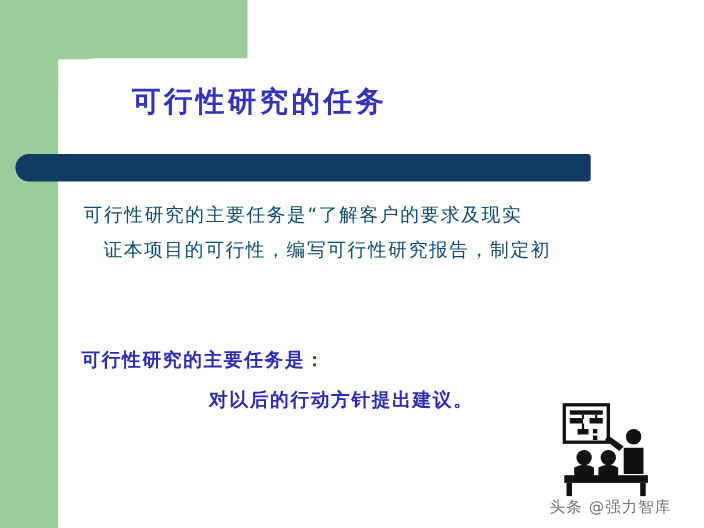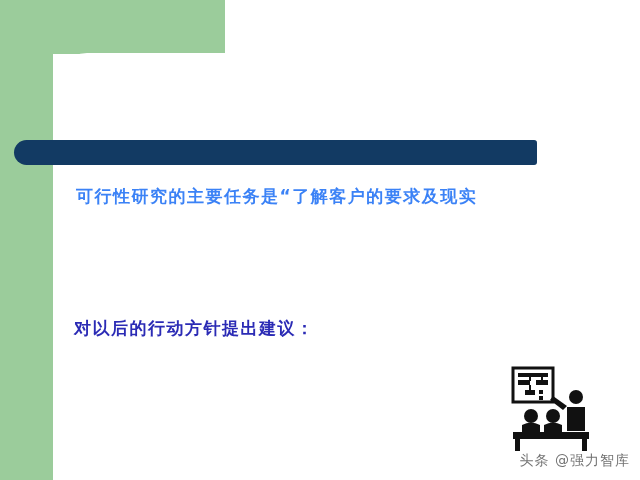--- a/index.html
+++ b/index.html
@@ -68,23 +68,23 @@
   }
 
   
   .body-block {
     position: absolute;
     left: 76px;
     top: 180px;
     width: 500px;
   }
   .body-line {
-    color: #3b82f6;
+    color: #0c4a6e;
     font-size: 17px;
-    font-weight: bold;
+    font-weight: normal;
     letter-spacing: 1.5px;
     line-height: 32px;
     white-space: nowrap;
   }
   .body-line.indent {
     padding-left: 18px;
   }
 
   
   .statement-block {
@@ -119,42 +119,45 @@
 
   
   .watermark {
     position: absolute;
     left: 480px;
     top: 452px;
     width: 150px;
     color: #5a5a5a;
     font-size: 14px;
     letter-spacing: 1px;
-    text-align: right;
+    text-align: center;
     white-space: nowrap;
     opacity: 0.85;
   }
 </style>
 </head>
 <body>
 
 <div id="slide">
 
   <div class="green-left-strip"></div>
   <div class="green-top-block"></div>
   <div class="white-panel"></div>
   <div class="navy-bar"></div>
 
+  <div class="slide-title">可行性研究的任务</div>
 
   <div class="body-block">
     <div class="body-line">可行性研究的主要任务是“了解客户的要求及现实</div>
+    <div class="body-line indent">证本项目的可行性，编写可行性研究报告，制定初</div>
   </div>
 
   <div class="statement-block">
-    <div class="statement-line">对以后的行动方针提出建议：</div>
+    <div class="statement-line">可行性研究的主要任务是：</div>
+    <div class="statement-line conclusion">对以后的行动方针提出建议。</div>
   </div>
 
   <div class="clipart">
     <svg viewBox="0 0 92 88" width="92" height="88" aria-hidden="true">
 
       <rect x="8" y="2" width="40" height="34" fill="none" stroke="#111111" stroke-width="3"></rect>
       <rect x="13" y="7" width="30" height="4" fill="#111111"></rect>
       <rect x="13" y="14" width="12" height="5" fill="#111111"></rect>
       <rect x="31" y="14" width="12" height="5" fill="#111111"></rect>
       <rect x="24" y="11" width="2" height="4" fill="#111111"></rect>

